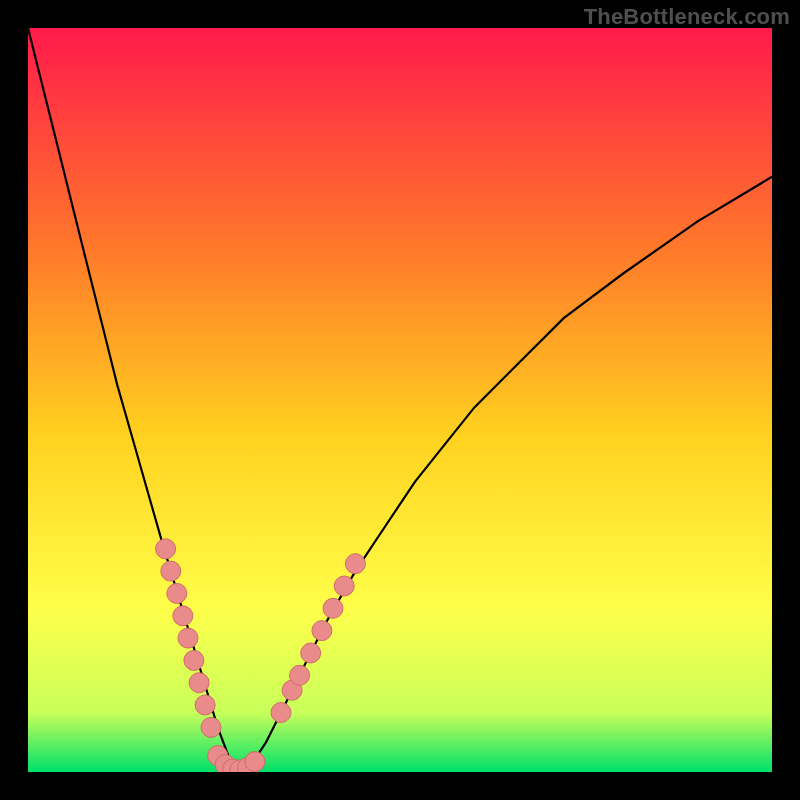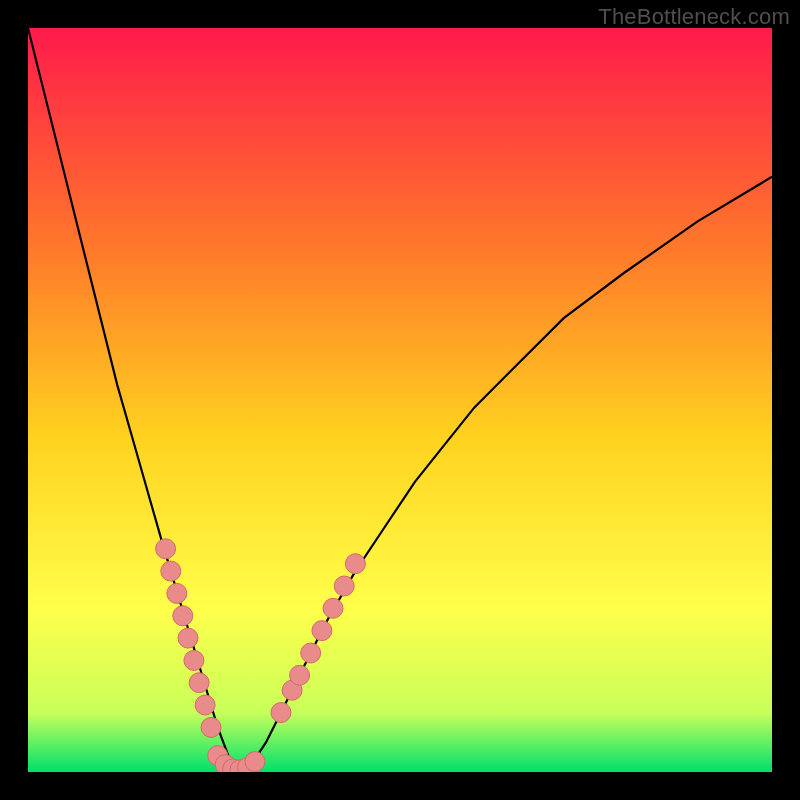--- a/index.html
+++ b/index.html
@@ -26,21 +26,21 @@
     width: 744px;
     height: 744px;
   }
   .watermark {
     position: absolute;
     top: 4px;
     right: 10px;
     color: #4f4f4f;
     font-size: 22px;
     letter-spacing: 0.2px;
-    font-weight: 400;
+    font-weight: 700;
   }
 </style>
 </head>
 <body>
 
 <div class="watermark">TheBottleneck.com</div>
 
 <div class="frame">
   <svg class="plot" viewBox="0 0 744 744" preserveAspectRatio="none">
     <defs>

